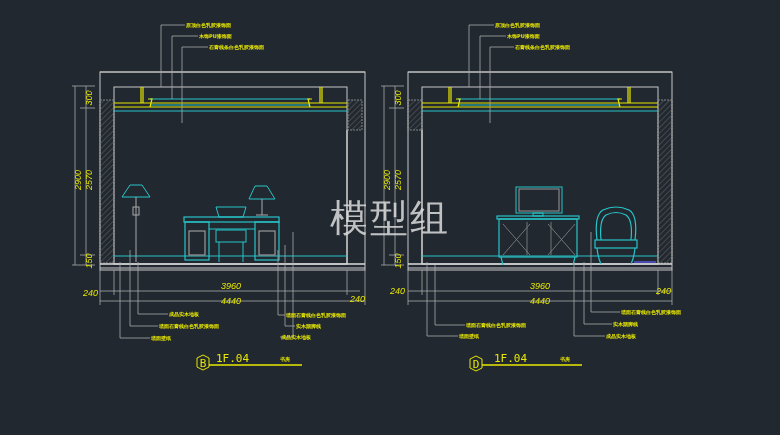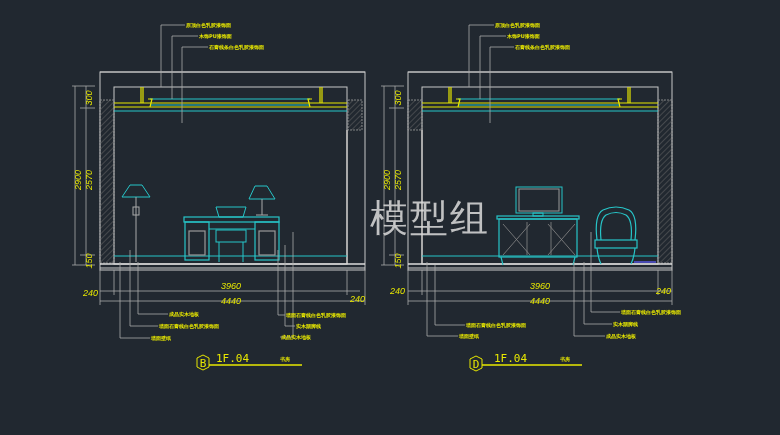--- a/index.html
+++ b/index.html
@@ -1,18 +1,18 @@
 <!DOCTYPE html>
 <html><head>
 <meta charset="utf-8">
 <style>
   html, body { margin:0; padding:0; background:#212830; }
   body { width:780px; height:435px; overflow:hidden; position:relative; font-family:"Liberation Sans", sans-serif; }
   svg { position:absolute; left:0; top:0; }
-  .wm { position:absolute; left:330px; top:193px; font-family:"DejaVu Sans", sans-serif; font-size:38px; color:rgba(220,220,220,0.85); letter-spacing:2px;margin-left:40px; }
+  .wm { position:absolute; left:330px; top:193px; font-family:"DejaVu Sans", sans-serif; font-size:38px; color:rgba(220,220,220,0.85); letter-spacing:2px; }
   .ytiny { fill:#e8e800; font-family:"DejaVu Sans", sans-serif; font-size:5px; font-weight:bold; }
   .dim { fill:#e8e800; font-family:"Liberation Sans", sans-serif; font-style:italic; font-size:9px; }
   .title { fill:#e8e800; font-family:"DejaVu Sans Mono", monospace; font-size:11px; }
 </style>
 </head>
 <body>
 
 <svg width="780" height="435" viewBox="0 0 780 435">
   <defs>
     <pattern id="hatch" width="4" height="4" patternUnits="userSpaceOnUse" patternTransform="rotate(45)">

